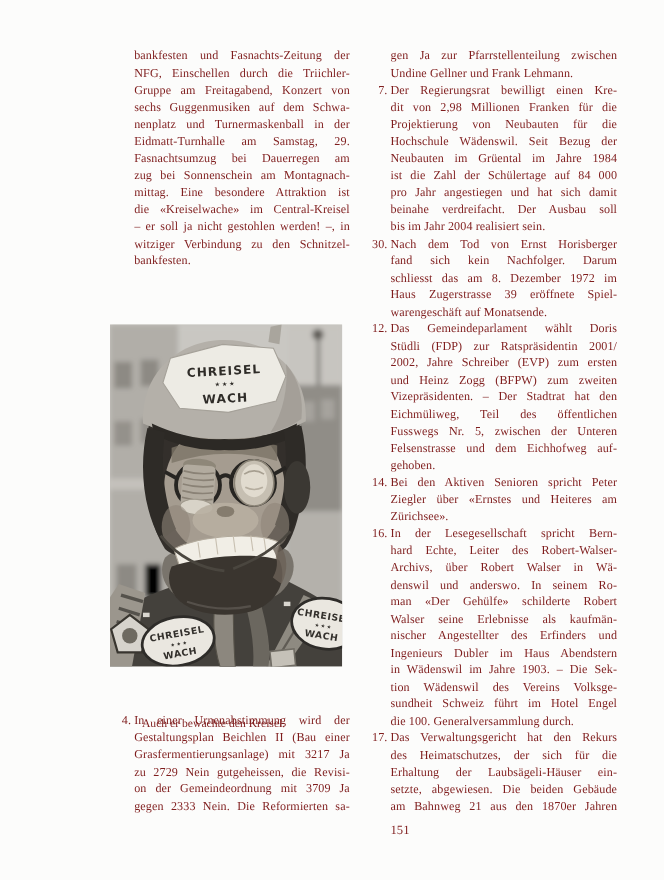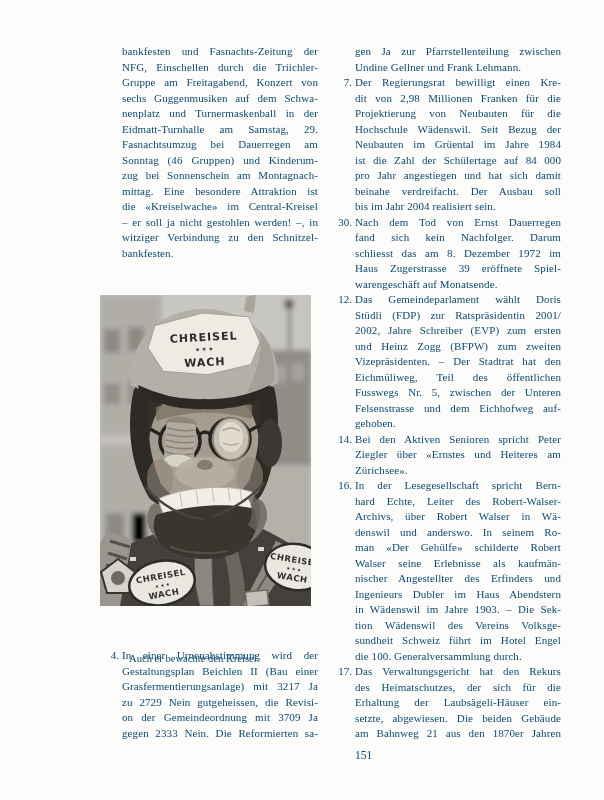--- a/index.html
+++ b/index.html
@@ -1,18 +1,18 @@
 <!DOCTYPE html>
 <html><head>
 <meta charset="utf-8">
 <style>
   html,body{margin:0;padding:0;background:#e9e9e7;}
   .sheet{
     position:relative;width:604px;height:800px;background:#fcfcfb;
-    font-family:"Liberation Serif", serif;color:#0c4a6e;overflow:hidden;
+    font-family:"Liberation Serif", serif;color:#7f1d1d;overflow:hidden;
   }
   .col{position:absolute;}
   .col-left{left:122px;top:44px;width:196px;}
   .item4{position:absolute;left:122px;top:648px;width:196px;}
   .col-right{left:355px;top:44px;width:206px;}
   .tl{
     height:15.5px;line-height:15.5px;font-size:11px;letter-spacing:0.1px;
     text-align:justify;text-align-last:justify;overflow:hidden;white-space:normal;
   }
   .tl.end{text-align-last:left;}
@@ -42,21 +42,20 @@
 
   <div class="col col-left">
     <div class="item">
         <div class="tl">bankfesten und Fasnachts-Zeitung der</div>
         <div class="tl">NFG, Einschellen durch die Triichler-</div>
         <div class="tl">Gruppe am Freitagabend, Konzert von</div>
         <div class="tl">sechs Guggenmusiken auf dem Schwa-</div>
         <div class="tl">nenplatz und Turnermaskenball in der</div>
         <div class="tl">Eidmatt-Turnhalle am Samstag, 29.</div>
         <div class="tl">Fasnachtsumzug bei Dauerregen am</div>
-        <div class="tl">Sonntag (46 Gruppen) und Kinderum-</div>
         <div class="tl">zug bei Sonnenschein am Montagnach-</div>
         <div class="tl">mittag. Eine besondere Attraktion ist</div>
         <div class="tl">die «Kreiselwache» im Central-Kreisel</div>
         <div class="tl">– er soll ja nicht gestohlen werden! –, in</div>
         <div class="tl">witziger Verbindung zu den Schnitzel-</div>
         <div class="tl end">bankfesten.</div>
       </div>
   </div>
 
   <figure class="photo">
@@ -202,21 +201,21 @@
         <div class="tl">Projektierung von Neubauten für die</div>
         <div class="tl">Hochschule Wädenswil. Seit Bezug der</div>
         <div class="tl">Neubauten im Grüental im Jahre 1984</div>
         <div class="tl">ist die Zahl der Schülertage auf 84 000</div>
         <div class="tl">pro Jahr angestiegen und hat sich damit</div>
         <div class="tl">beinahe verdreifacht. Der Ausbau soll</div>
         <div class="tl end">bis im Jahr 2004 realisiert sein.</div>
       </div>
       <div class="item">
         <span class="num">30.</span>
-        <div class="tl">Nach dem Tod von Ernst Dauerregen</div>
+        <div class="tl">Nach dem Tod von Ernst Horisberger</div>
         <div class="tl">fand sich kein Nachfolger. Darum</div>
         <div class="tl">schliesst das am 8. Dezember 1972 im</div>
         <div class="tl">Haus Zugerstrasse 39 eröffnete Spiel-</div>
         <div class="tl end">warengeschäft auf Monatsende.</div>
       </div>
       <div class="item">
         <span class="num">12.</span>
         <div class="tl">Das Gemeindeparlament wählt Doris</div>
         <div class="tl">Stüdli (FDP) zur Ratspräsidentin 2001/</div>
         <div class="tl">2002, Jahre Schreiber (EVP) zum ersten</div>

